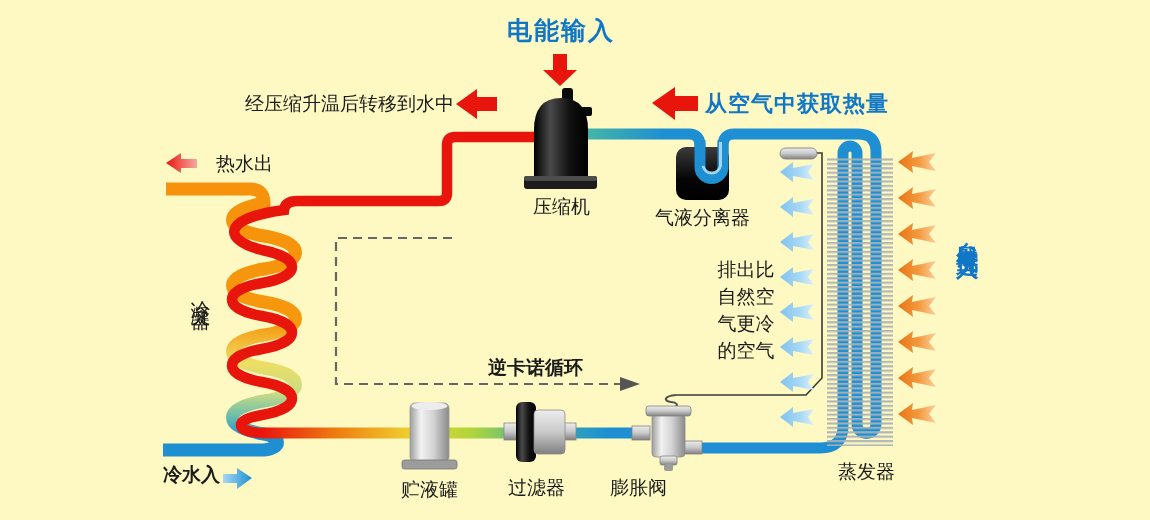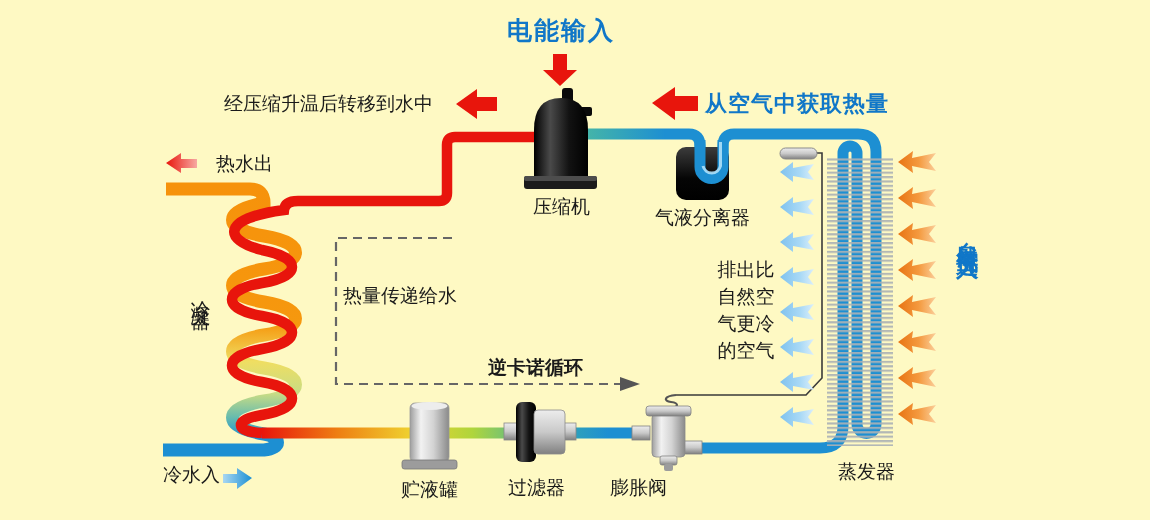--- a/index.html
+++ b/index.html
@@ -183,46 +183,45 @@
       <use href="#blueArrow" x="780" y="266"></use>
       <use href="#blueArrow" x="780" y="301"></use>
       <use href="#blueArrow" x="780" y="336"></use>
       <use href="#blueArrow" x="780" y="371"></use>
       <use href="#blueArrow" x="780" y="406"></use>
     </g>
   </svg>
 
   <div class="lbl blue-lbl" style="left:507px;top:16px;font-size:25px;letter-spacing:2px;">电能输入</div>
 
-  <div class="lbl" style="left:224px;top:93px;text-align:right;">经压缩升温后转移到水中</div>
+  <div class="lbl" style="left:245px;top:93px;text-align:right;">经压缩升温后转移到水中</div>
 
   <div class="lbl blue-lbl" style="left:705px;top:91px;font-size:22px;letter-spacing:1px;">从空气中获取热量</div>
 
   <div class="lbl" style="left:216px;top:153px;">热水出</div>
 
   <div class="lbl vert" style="left:189px;top:284px;font-size:20px;letter-spacing:6px;">冷凝器</div>
 
-  <div class="lbl" style="left:343px;top:285px;">热量传递给水</div>
 
   <div class="lbl" style="left:488px;top:357px;font-weight:bold;">逆卡诺循环</div>
 
   <div class="lbl center" style="left:708px;top:256px;width:76px;line-height:27px;">
     <div>排出比</div>
     <div>自然空</div>
     <div>气更冷</div>
     <div>的空气</div>
   </div>
 
   <div class="lbl blue-lbl vert" style="left:955px;top:224px;font-size:22px;letter-spacing:3px;">自然空气进入</div>
 
   <div class="lbl" style="left:533px;top:196px;">压缩机</div>
 
   <div class="lbl" style="left:655px;top:207px;text-align:center;">气液分离器</div>
 
-  <div class="lbl" style="left:163px;top:464px;">冷水入</div>
+  <div class="lbl" style="left:163px;top:464px;font-weight:bold;">冷水入</div>
 
   <div class="lbl" style="left:401px;top:479px;">贮液罐</div>
 
   <div class="lbl" style="left:508px;top:477px;">过滤器</div>
 
   <div class="lbl" style="left:610px;top:477px;font-family:Liberation Serif, serif;">膨胀阀</div>
 
   <div class="lbl" style="left:838px;top:461px;">蒸发器</div>
 </div>
 

